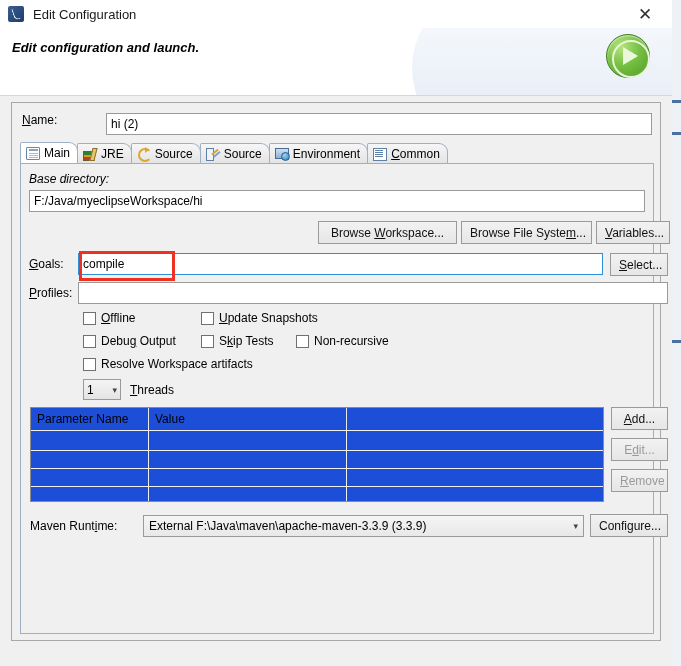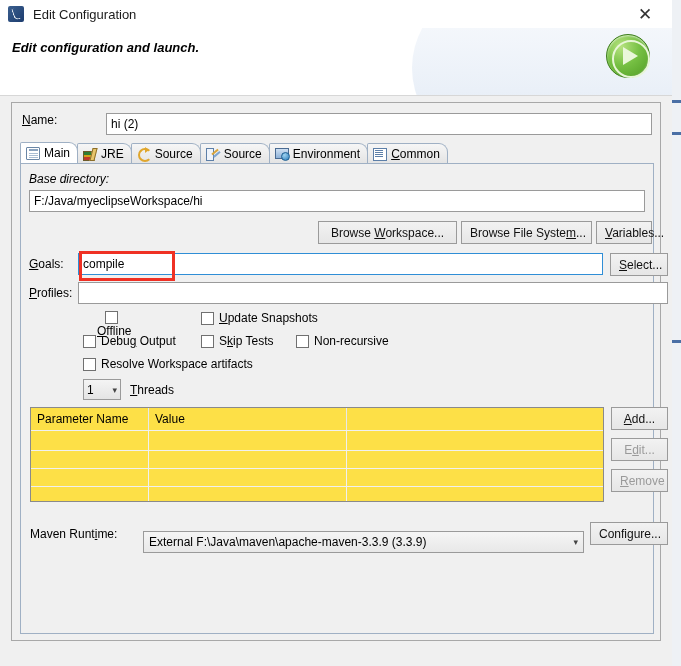--- a/index.html
+++ b/index.html
@@ -242,21 +242,21 @@
     font-size: 12px;
     color: #111;
     cursor: pointer;
     padding: 0 8px;
     white-space: nowrap;
   }
   .btn[disabled] { color: #9a9a9a; cursor: default; }
 
   .btn-browse-ws { position: absolute; left: 297px; top: 57px; width: 139px; }
   .btn-browse-fs { position: absolute; left: 440px; top: 57px; width: 131px; }
-  .btn-variables { position: absolute; left: 575px; top: 57px; width: 56px; }
+  .btn-variables { position: absolute; left: 575px; top: 57px; width: 74px; }
 
   .goals-label   { position: absolute; left: 8px; top: 93px; }
   .goals-input   { position: absolute; left: 57px; top: 89px; width: 525px; height: 22px;
                    border: 1px solid #2f8ed6; }
   .btn-select    { position: absolute; left: 589px; top: 89px; width: 58px; }
   .redbox-goals  { position: absolute; left: 58px; top: 87px; width: 96px; height: 30px;
                    border: 3px solid #ef3124; pointer-events: none; }
 
   .profiles-label{ position: absolute; left: 8px; top: 122px; }
   .profiles-input{ position: absolute; left: 57px; top: 118px; width: 590px; height: 22px; }
@@ -264,21 +264,21 @@
   .cb-row { position: absolute; display: flex; align-items: center; }
   .cbox {
     width: 13px; height: 13px;
     border: 1px solid #707070;
     background: #ffffff;
     margin-right: 5px;
     flex: 0 0 auto;
     cursor: pointer;
   }
 
-  .cb-offline   { left: 76px; top: 147px; flex-direction: column; }
+  .cb-offline   { left: 62px; top: 147px; }
   .cb-update    { left: 180px; top: 147px; }
   .cb-debug     { left: 62px; top: 170px; }
   .cb-skip      { left: 180px; top: 170px; }
   .cb-nonrec    { left: 275px; top: 170px; }
   .cb-resolve   { left: 62px; top: 193px; }
 
   .threads-row { position: absolute; left: 62px; top: 215px; display: flex; align-items: center; }
   .threads-select {
     width: 38px; height: 21px;
     background: linear-gradient(180deg,#f4f4f4,#e4e4e4);
@@ -288,21 +288,21 @@
     font-size: 12px;
     cursor: pointer;
   }
   .chev { font-size: 9px; color: #444; }
   .threads-label { margin-left: 9px; }
 
   
   .ptable {
     position: absolute; left: 9px; top: 243px;
     width: 574px; height: 95px;
-    background: #fde047;
+    background: #1d4ed8;
     border: 1px solid #8a8a8a;
     overflow: hidden;
   }
   .ptable-head {
     display: flex; height: 22px; font-size: 12px;
   }
   .pcol { padding: 4px 0 0 6px; border-right: 1px solid #e8e8e8; height: 100%; }
   .pcol.c1 { width: 118px; }
   .pcol.c2 { width: 198px; }
   .pcol.c3 { flex: 1; border-right: none; }
@@ -318,21 +318,20 @@
   .mvn-label { width: 113px; font-size: 12px; }
   .mvn-select {
     flex: 1; height: 22px;
     background: linear-gradient(180deg,#f5f5f5,#e8e8e8);
     border: 1px solid #9a9a9a;
     display: flex; align-items: center; justify-content: space-between;
     padding: 0 5px;
     font-size: 12px;
     cursor: pointer;
     margin-right: 6px;
-    margin-top: 17px;
   }
   .btn-configure { width: 78px; }
 
   .mnem { text-decoration: underline; }
 </style>
 </head>
 <body>
 
 <div class="bg-strip-left">
   <div class="frag" style="top:20px"></div>

